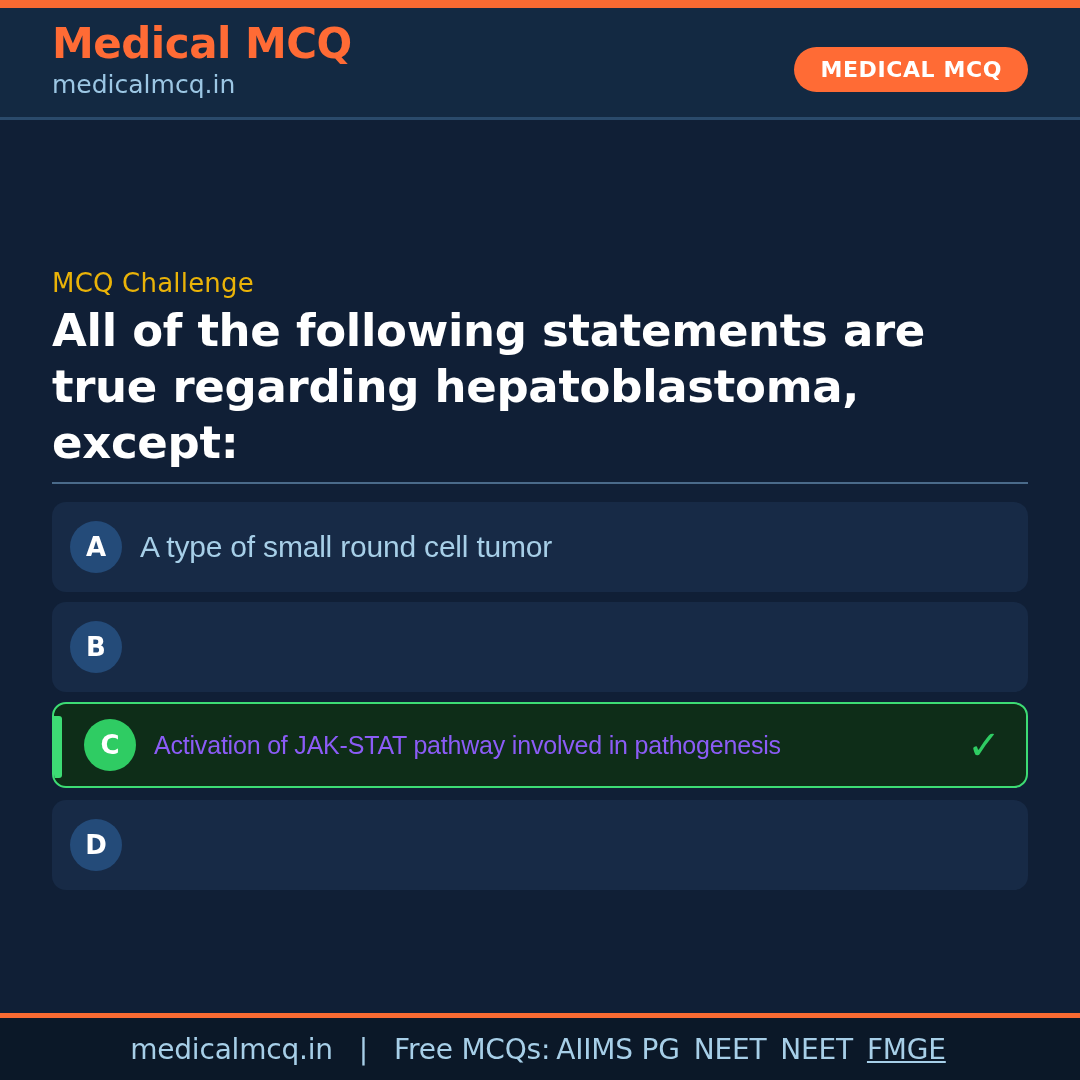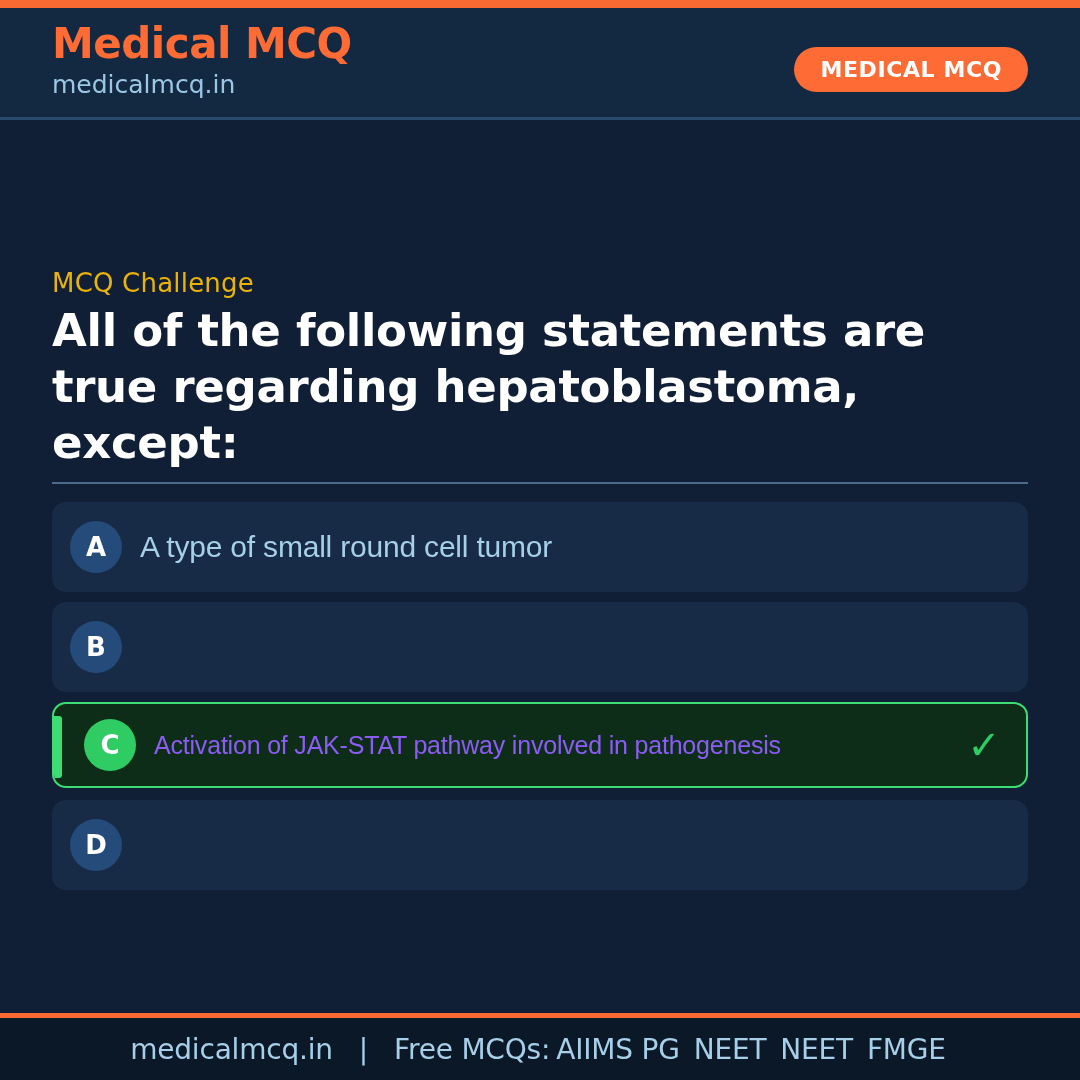--- a/index.html
+++ b/index.html
@@ -239,21 +239,21 @@
     font-family: "DejaVu Sans", sans-serif;
     font-size: 28px;
     color: #a7cfe8;
     letter-spacing: -0.2px;
   }
 
   .footer-site { margin-right: 26px; }
   .footer-sep  { margin-right: 26px; color: #a7cfe8; }
   .footer-label { margin-right: 6px; }
   .footer-exam { margin-right: 14px; }
-  .footer-exam:last-child { margin-right: 4px; }
+  .footer-exam:last-child { margin-right: 4px; text-decoration: underline; }
 </style>
 </head>
 <body>
 
 <div class="top-strip"></div>
 
 <div class="header">
   <div class="brand-block">
     <div class="brand-title">Medical MCQ</div>
     <div class="brand-sub">medicalmcq.in</div>

